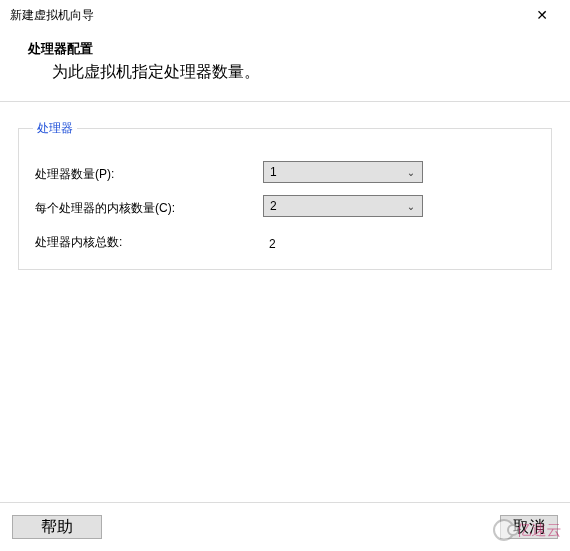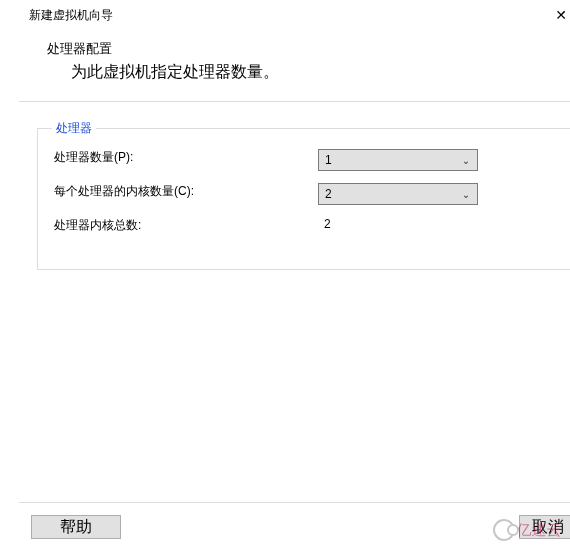--- a/index.html
+++ b/index.html
@@ -41,21 +41,21 @@
       align-items: center;
       justify-content: center;
       font-size: 14px;
       font-family: Arial, sans-serif;
     }
     .header {
       padding: 10px 20px 18px 28px;
       background: #fff;
     }
     .header-title {
-      font-weight: normal;
+      font-weight: bold;
       font-size: 13px;
       margin-bottom: 4px;
     }
     .header-sub {
       padding-left: 24px;
       font-size: 16px;
     }
     .hr {
       height: 1px;
       background: #dcdcdc;
@@ -69,23 +69,22 @@
       padding: 12px 14px 18px 14px;
       margin: 0;
     }
     fieldset.group legend {
       font-size: 12px;
       padding: 0 4px;
       color: #1d4ed8;
     }
     .row {
       display: flex;
-      align-items: flex-start;
+      align-items: flex-end;
       height: 34px;
-      gap: 36px;
     }
     .row-label {
       width: 230px;
       font-size: 12px;
       padding-left: 2px;
     }
     .row-ctrl {
       width: 160px;
     }
     .select {
@@ -167,21 +166,21 @@
       width: 8px;
       height: 8px;
       border: 2px solid #999;
       border-radius: 50%;
       background: #fff;
     }
     .watermark .txt {
       font-size: 15px;
       color: #be185d;
     }
-    .wrap-rel { position: relative; height: 100%; padding-left: 19px; }
+    .wrap-rel { position: relative; height: 100%; }
   </style>
 </head>
 <body>
 <div class="wrap-rel">
 
 <div class="win">
 
   <div class="titlebar">
     <div class="title">新建虚拟机向导</div>
     <div class="close-btn">

